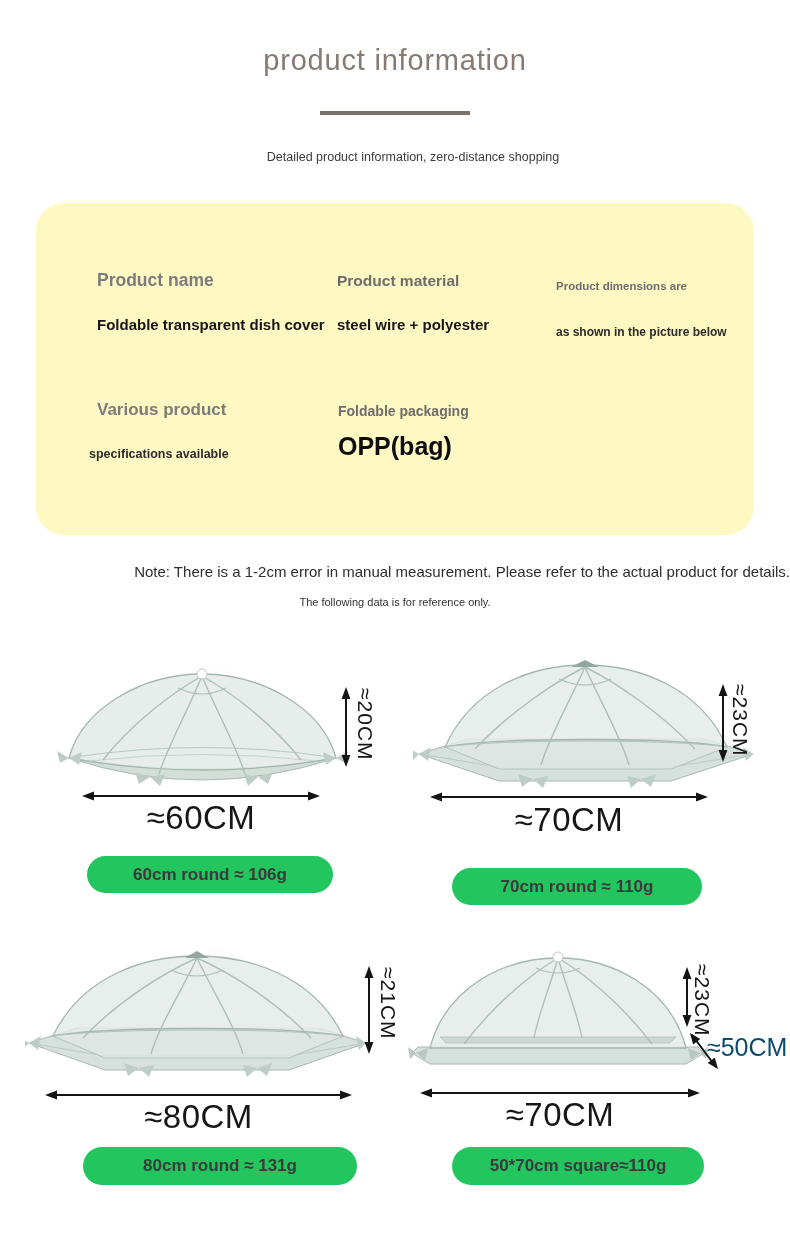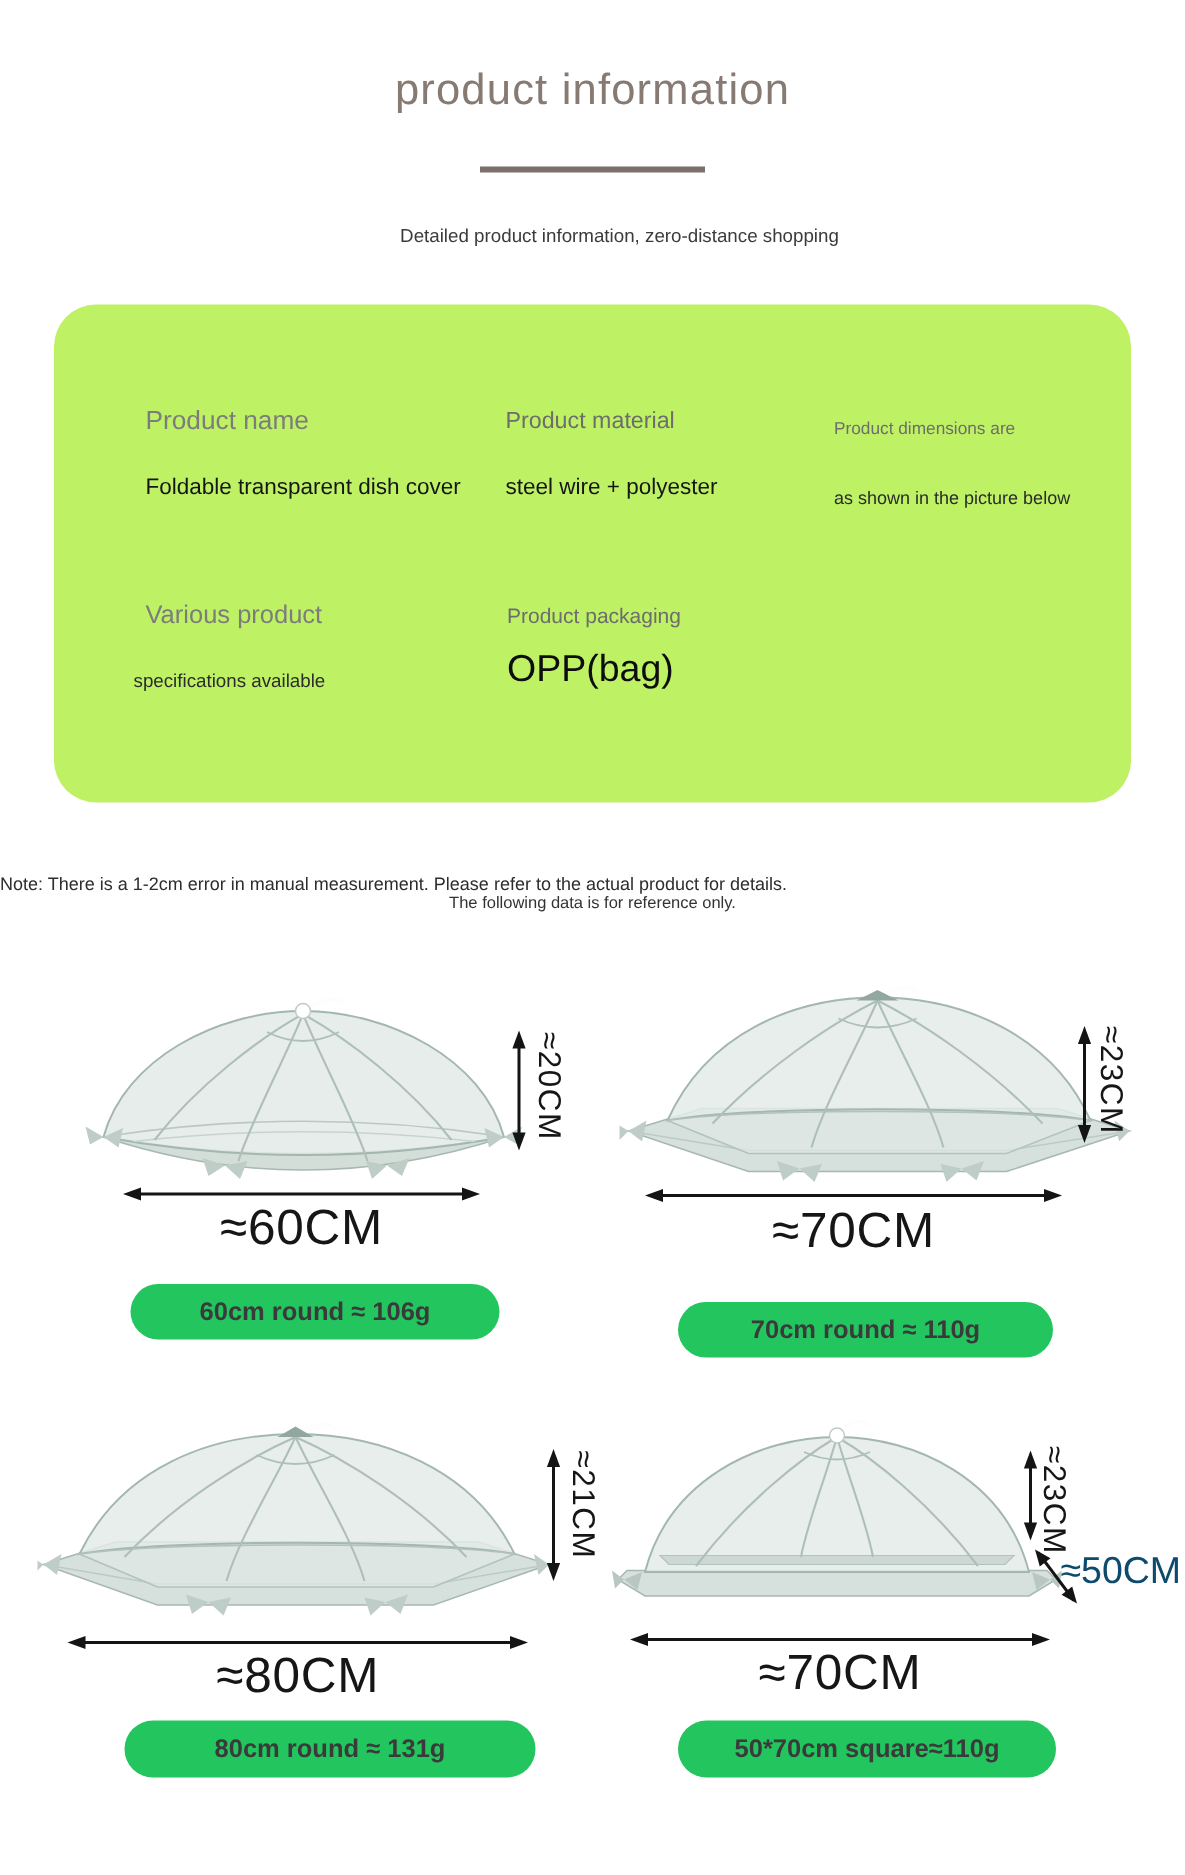--- a/index.html
+++ b/index.html
@@ -24,21 +24,21 @@
     width: 150px; height: 4px; background: #7c706b;
   }
   .subtitle {
     position: absolute; top: 150px; left: 0; width: 100%;
     text-align: center; font-size: 12.5px; color: #3b3b3b; padding-left: 36px;
   }
   
   .info-card {
     position: absolute; top: 203px; left: 36px;
     width: 718px; height: 332px;
-    background: #bef264; border-radius: 28px;
+    background: #fef9c3; border-radius: 28px; font-weight: bold;
   }
   .field { position: absolute; white-space: nowrap; }
   .field .lbl { color: #7c7c7c; }
   .field .val { color: #161616; }
   .f-name  { left: 61px;  top: 67px; }
   .f-name .lbl { font-size: 17.5px; }
   .f-name .val { display:block; margin-top: 25px; font-size: 15px; }
   .f-material { left: 301px; top: 69px; }
   .f-material .lbl { font-size: 15.5px; color: #6d6d6d; }
   .f-material .val { display:block; margin-top: 26px; font-size: 15px; }
@@ -47,21 +47,21 @@
   .f-dimensions .val { display:block; margin-top: 31px; font-size: 12px; color: #2b2b2b; }
   .f-various { left: 61px; top: 197px; }
   .f-various .lbl { font-size: 17px; }
   .f-various .val { display:block; margin-top: 27px; margin-left: -8px; font-size: 12.5px; color: #2b2b2b; }
   .f-packaging { left: 302px; top: 199px; }
   .f-packaging .lbl { font-size: 14px; color: #6d6d6d; }
   .f-packaging .val { display:block; margin-top: 12px; font-size: 25px; color: #0d0d0d; }
   
   .note1 {
     position: absolute; top: 563px; left: 0; width: 100%;
-    text-align: left; font-size: 12px; color: #2d2d2d; margin-top: 19px;
+    text-align: right; font-size: 15px; color: #2d2d2d;
   }
   .note2 {
     position: absolute; top: 596px; left: 0; width: 100%;
     text-align: center; font-size: 11px; color: #333333;
   }
   
   .fig-svg { position: absolute; }
   .arrow-svg { position: absolute; }
   .wlabel {
     position: absolute; text-align: center;
@@ -131,21 +131,21 @@
     </div>
     <div class="field f-dimensions">
       <span class="lbl">Product dimensions are</span>
       <span class="val">as shown in the picture below</span>
     </div>
     <div class="field f-various">
       <span class="lbl">Various product</span>
       <span class="val">specifications available</span>
     </div>
     <div class="field f-packaging">
-      <span class="lbl">Product packaging</span>
+      <span class="lbl">Foldable packaging</span>
       <span class="val">OPP(bag)</span>
     </div>
   </section>
 
   <p class="note1">Note: There is a 1-2cm error in manual measurement. Please refer to the actual product for details.</p>
   <p class="note2">The following data is for reference only.</p>
 
   <svg class="fig-svg fig1-svg" width="295" height="132" viewBox="0 0 295 132">
     <path d="M14,94 Q147,138 281,94 Q147,116 14,94 Z" fill="#d3ded9" stroke="#a7b8b3" stroke-width="1"></path>
     <path d="M14,94 C28,42 90,10 147,10 C204,10 267,42 281,94 Q147,118 14,94 Z" fill="#e2eae6" fill-opacity="0.85" stroke="#a4b6b0" stroke-width="1.3"></path>

